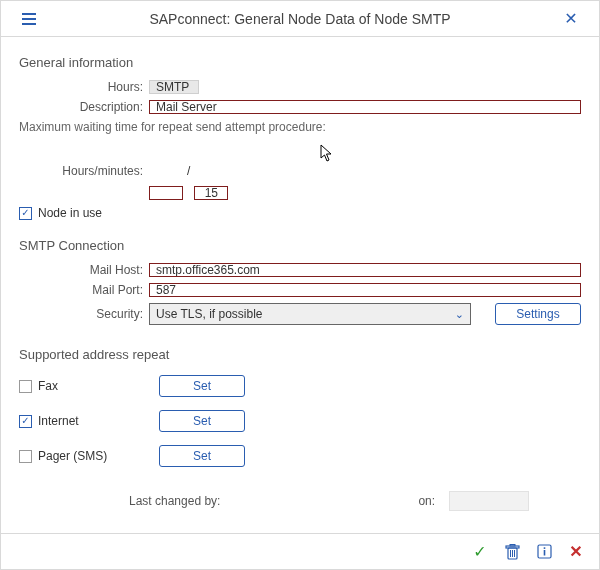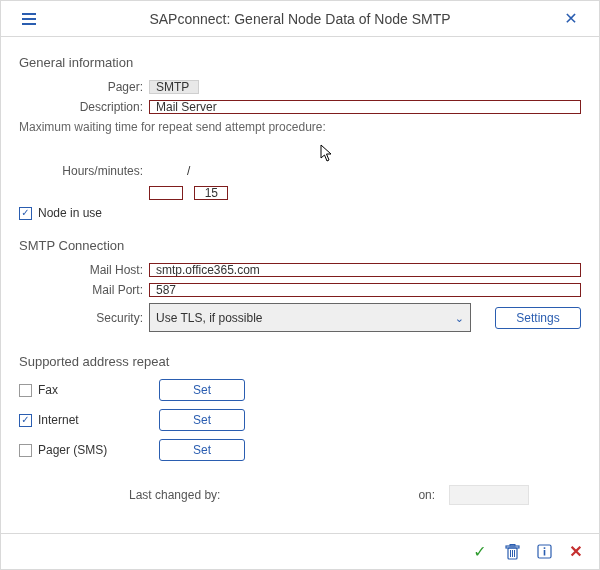--- a/index.html
+++ b/index.html
@@ -86,21 +86,21 @@
     border: 1px solid #2a5db0;
     display: inline-flex; align-items: center; justify-content: center;
     background: #fff; cursor: pointer;
   }
   .chk.checked::after {
     content: "✓"; color: #2a5db0; font-size: 10px; line-height: 1;
   }
   .chk.unchecked { border-color: #999; }
   .select {
     flex: 1;
-    height: 29px;
+    height: 22px;
     border: 1px solid #666;
     display: flex; align-items: center;
     padding: 0 6px;
     background: #efefef;
     position: relative;
     cursor: pointer;
   }
   .select .caret {
     position: absolute; right: 6px; top: 50%;
     transform: translateY(-50%);
@@ -115,20 +115,21 @@
     color: #2a5db0;
     border-radius: 3px;
     font-size: 12px;
     cursor: pointer;
     display: inline-flex; align-items: center; justify-content: center;
   }
   .addr-row {
     display: flex; align-items: center;
     gap: 10px;
     margin-bottom: 8px;
+    margin-top: 13px;
   }
   .addr-row .addr-chk-lbl {
     display: flex; align-items: center; gap: 6px;
     width: 130px;
   }
   .last-changed {
     display: flex; align-items: center;
     margin-top: 24px;
     color: #555;
   }
@@ -171,21 +172,21 @@
     </div>
     <div class="title">SAPconnect: General Node Data of Node SMTP</div>
     <div class="title-close">✕</div>
   </div>
 
   <div class="body">
 
     <div class="section-title">General information</div>
 
     <div class="row">
-      <div class="lbl">Pager:</div>
+      <div class="lbl">Hours:</div>
       <div class="field">
         <div class="readonly-box" style="width:50px;">SMTP</div>
       </div>
     </div>
 
     <div class="row">
       <div class="lbl">Description:</div>
       <div class="field">
         <input type="text" class="inp w-full" value="Mail Server" style="">
       </div>

